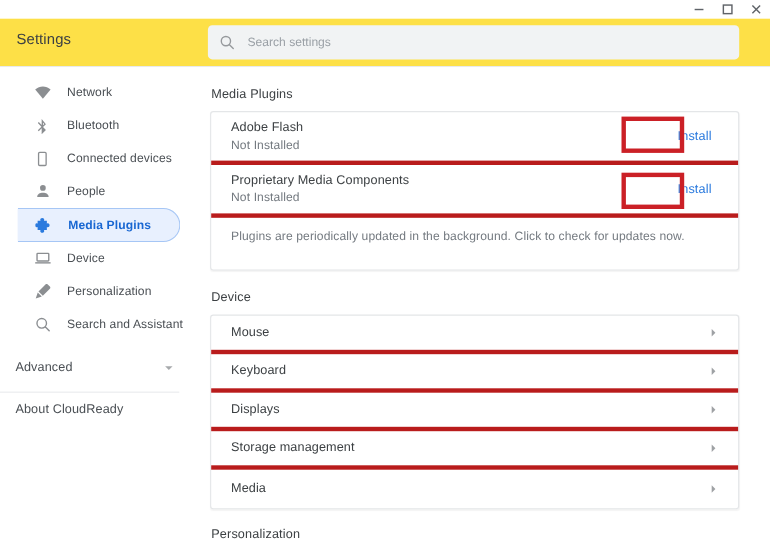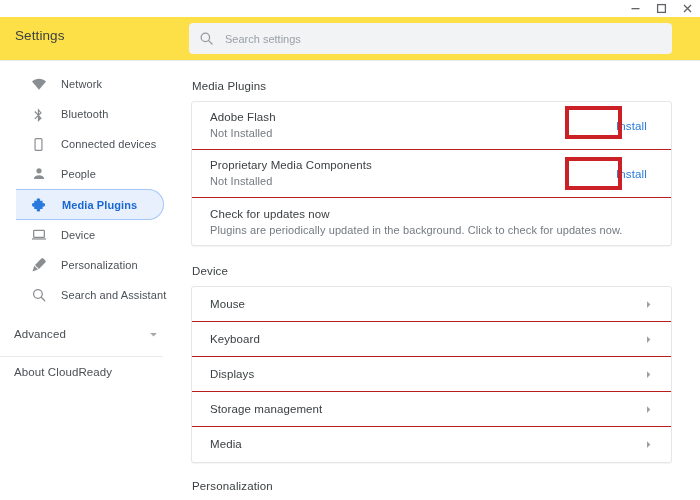--- a/index.html
+++ b/index.html
@@ -204,21 +204,21 @@
     box-shadow: 0 1px 1px rgba(60,64,67,.06);
     overflow: visible;
   }
 
   .row {
     display: flex;
     align-items: center;
     position: relative;
     padding: 0 16px 0 18px;
     min-height: 43px;
-    border-bottom: 1px solid #b91c1c;
+    border-bottom: 4px solid #b91c1c;
   }
   .row:last-child { border-bottom: none; }
 
   .row-texts { flex: 1; min-width: 0; }
   .row-title {
     font-size: 11.5px;
     color: #3c4043;
     letter-spacing: .1px;
     line-height: 15px;
   }
@@ -418,21 +418,20 @@
         <div class="row-texts">
           <div class="row-title">Proprietary Media Components</div>
           <div class="row-sub">Not Installed</div>
         </div>
         <button class="install-btn">Install</button>
         <div class="redbox" id="redbox-2"></div>
       </div>
 
       <div class="row updates">
         <div class="row-texts">
-          <div class="row-title">Check for updates now</div>
           <div class="row-sub">Plugins are periodically updated in the background. Click to check for updates now.</div>
         </div>
       </div>
 
     </div>
 
     <div class="section-title">Device</div>
 
     <div class="card">
 

